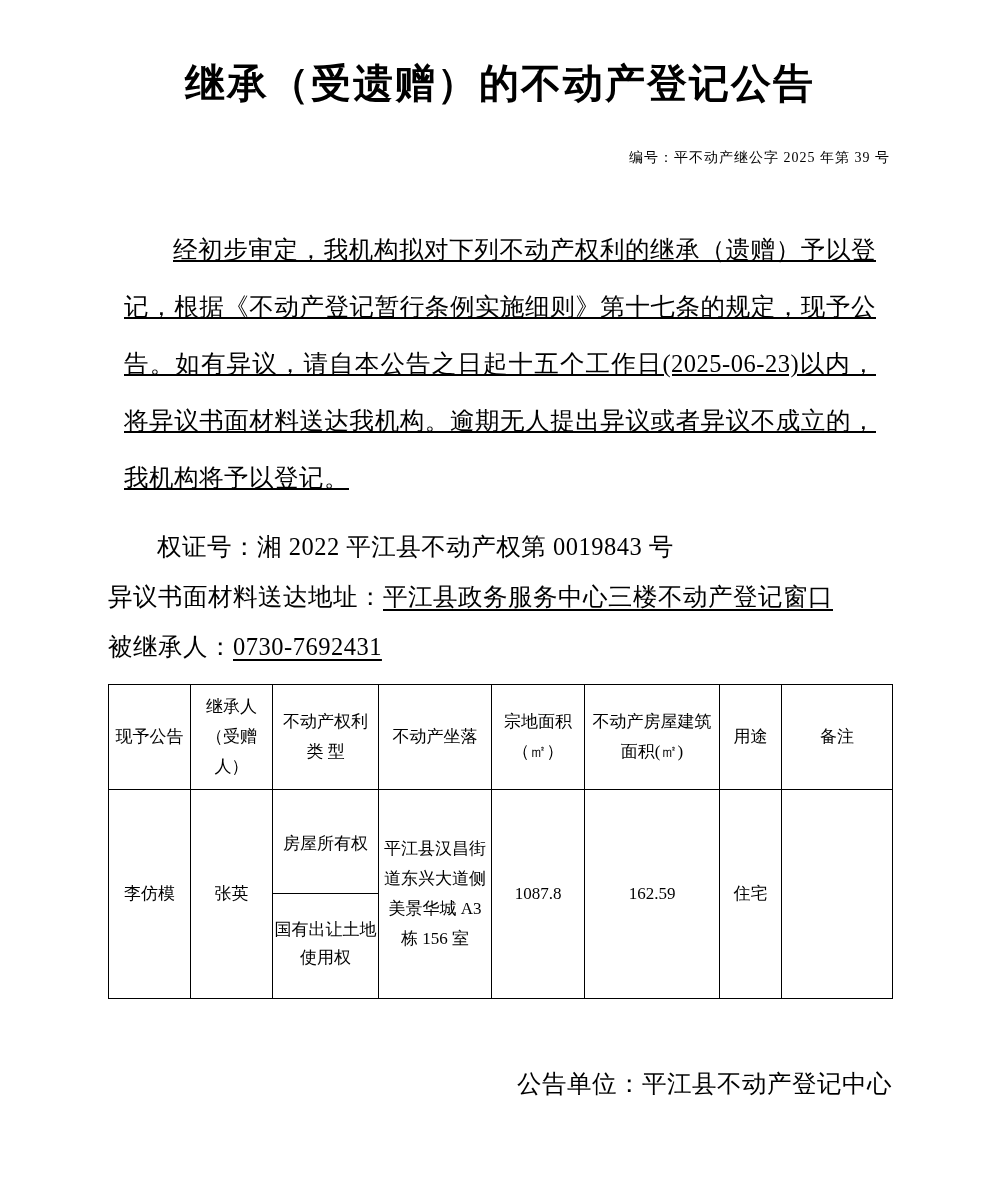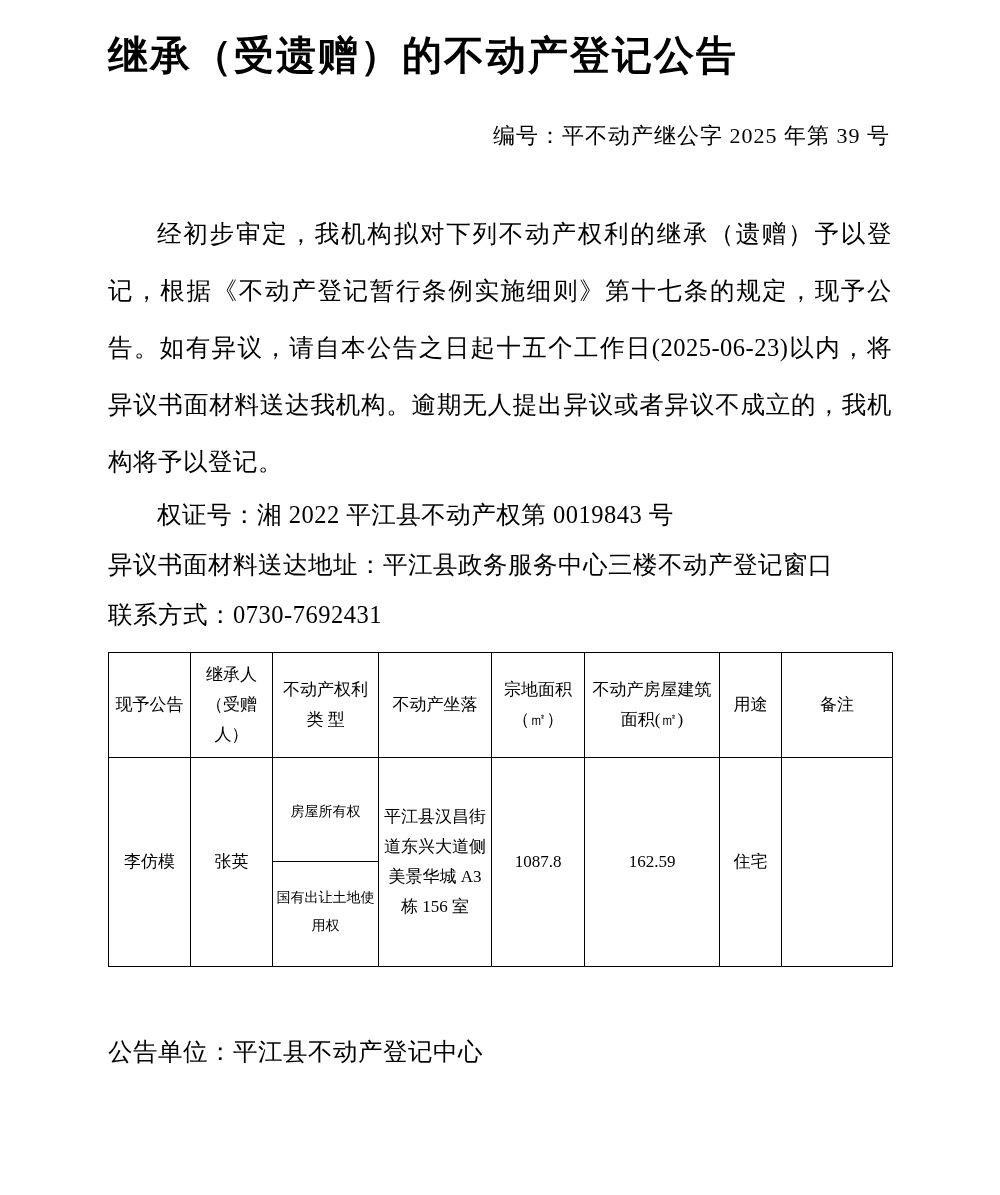--- a/index.html
+++ b/index.html
@@ -16,56 +16,58 @@
     overflow: hidden;
   }
   .page {
     width: 1000px;
     height: 1195px;
     box-sizing: border-box;
     padding: 0 108px;
     position: relative;
   }
   .doc-title {
-    text-align: left;
+    text-align: center;
     font-size: 40px;
     font-weight: bold;
     letter-spacing: 2px;
-    margin-top: 28px;
+    margin-top: 56px;
     margin-bottom: 0;
     font-family: Liberation Mono, monospace;
   }
   .doc-number {
     text-align: right;
-    font-size: 22px;
+    font-size: 14px;
     margin-top: 38px;
     letter-spacing: 1px;
     padding-right: 2px;
   }
   .body-block {
     margin-top: 54px;
     font-size: 24.5px;
     line-height: 57px;
     text-align: justify;
     text-justify: inter-ideograph;
     letter-spacing: 0.5px;
   }
   .body-block p {
-    margin: 0;
+    margin: 16px;
     text-indent: 2em;
+    text-decoration: underline;
   }
   .info-line {
     font-size: 24.5px;
     line-height: 50px;
     letter-spacing: 0.5px;
   }
   .info-line.indent {
     text-indent: 2em;
   }
   .underline {
+    text-decoration: underline;
     text-underline-offset: 4px;
   }
   table.reg-table {
     border-collapse: collapse;
     width: 784px;
     margin-top: 12px;
     table-layout: fixed;
   }
   table.reg-table td {
     border: 1px solid #000000;
@@ -85,29 +87,29 @@
   .cell-split {
     padding: 0 !important;
     height: 200px;
   }
   .cell-split .half {
     height: 100px;
     display: flex;
     align-items: center;
     justify-content: center;
     box-sizing: border-box;
-    font-size: 14px;
+    font-size: 17px;
     line-height: 28px;
   }
   .cell-split .half.top {
     border-bottom: 1px solid #000000;
   }
   .footer {
     margin-top: 58px;
-    text-align: left;
+    text-align: right;
     font-size: 24.5px;
     line-height: 54px;
     letter-spacing: 0.5px;
   }
   .footer .line2 {
     padding-right: 44px;
   }
 </style>
 </head>
 <body>
@@ -122,21 +124,21 @@
     <p>经初步审定，我机构拟对下列不动产权利的继承（遗赠）予以登记，根据《不动产登记暂行条例实施细则》第十七条的规定，现予公告。如有异议，请自本公告之日起十五个工作日(2025-06-23)以内，将异议书面材料送达我机构。逾期无人提出异议或者异议不成立的，我机构将予以登记。</p>
   </div>
 
   <div class="info-line indent">权证号：湘 2022 平江县不动产权第 0019843 号</div>
 
   <div class="info-line">
     <span>异议书面材料送达地址：</span><span class="underline">平江县政务服务中心三楼不动产登记窗口</span>
   </div>
 
   <div class="info-line">
-    <span>联系方式：</span><span class="underline">0730-7692431</span>
+    <span>被继承人：</span><span class="underline">0730-7692431</span>
   </div>
 
   <table class="reg-table">
     <colgroup>
       <col style="width:82px">
       <col style="width:82px">
       <col style="width:106px">
       <col style="width:113px">
       <col style="width:93px">
       <col style="width:135px">

